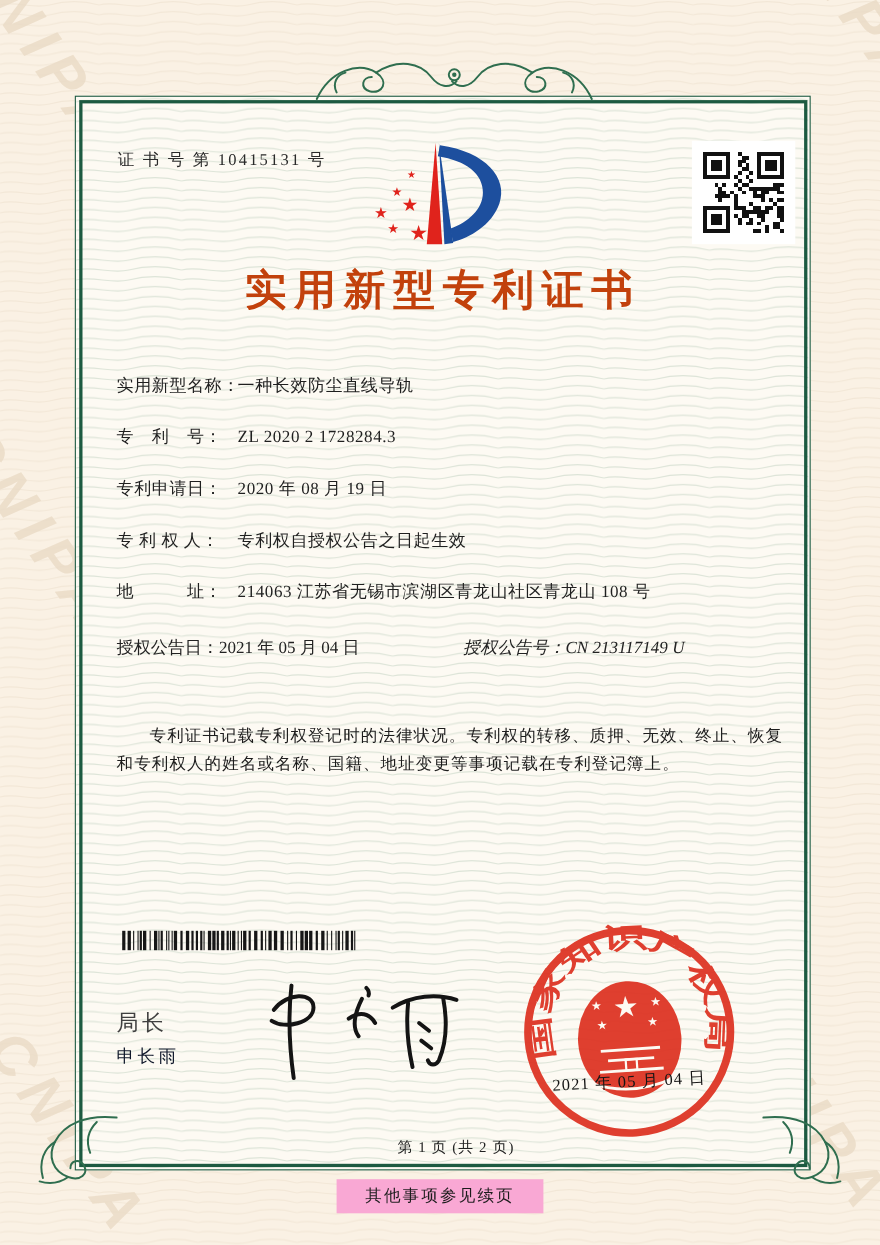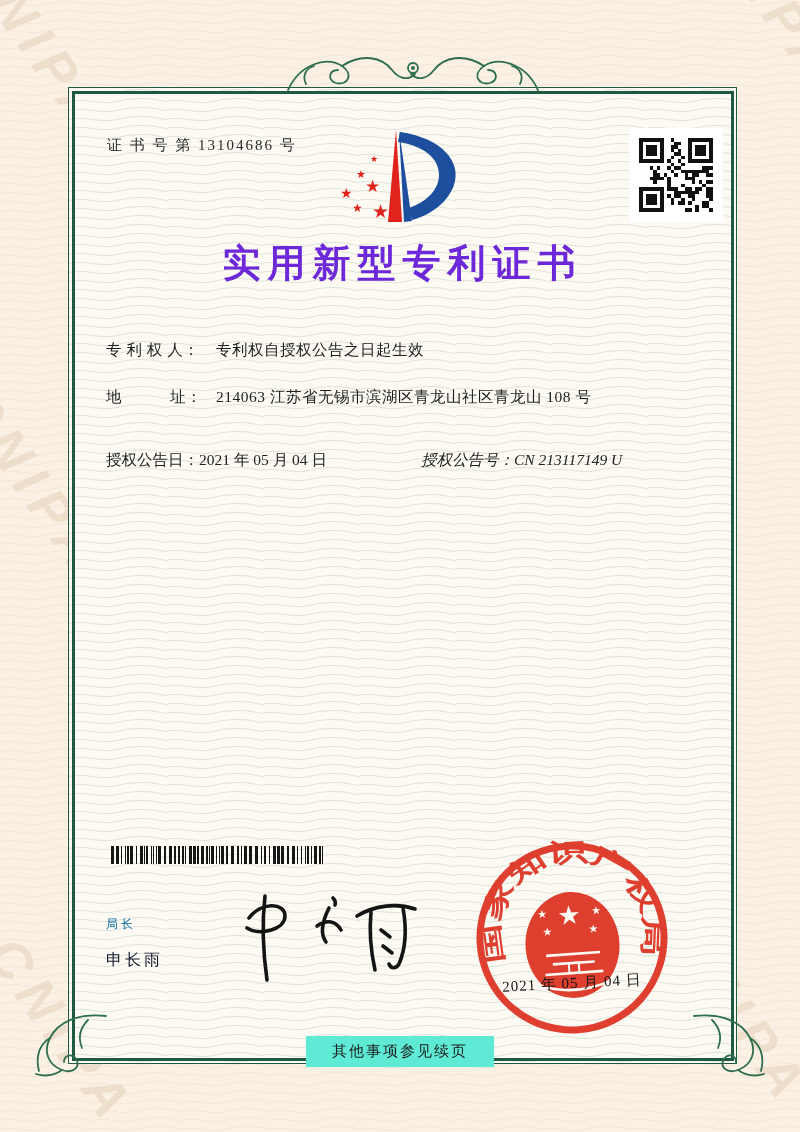--- a/index.html
+++ b/index.html
@@ -33,44 +33,44 @@
   .frame::before{
     content:'';position:absolute;inset:2.5px;border:3px solid #1d5a41;pointer-events:none;z-index:3;
   }
   .frame-waves{position:absolute;left:0;top:0;z-index:0;}
   .frame > .item{position:absolute;z-index:4;}
   .cert-no{left:38px;top:48px;font-size:15px;letter-spacing:2px;color:#2a2a2a;}
   .logo{left:265px;top:34px;width:140px;height:115px;}
   .qr-patch{left:560px;top:40px;width:94px;height:94px;background:#fff;display:flex;align-items:center;justify-content:center;}
   .title{
     left:0;top:150px;width:100%;text-align:center;
-    font-size:38px;font-weight:bold;letter-spacing:7px;color:#6d28d9;
+    font-size:38px;font-weight:bold;letter-spacing:7px;color:#c2410c;
   }
   .fields{left:37px;top:252px;right:24px;}
   .f-row{height:47px;font-size:15.5px;letter-spacing:.5px;white-space:nowrap;}
   .f-label{display:inline-block;width:110px;color:#1f1f1f;}
   .f-value{color:#1f1f1f;}
-  .grant-row{position:relative;height:40px;margin-top:16px;font-size:15.5px;white-space:nowrap;}
+  .grant-row{position:relative;height:40px;margin-top:4px;font-size:15.5px;white-space:nowrap;}
   .grant-pair2{position:absolute;left:315px;top:0;font-style:italic;}
   .paras{left:37px;top:570px;width:606px;font-size:15px;line-height:25px;
     letter-spacing:1px;text-align:justify;color:#1c1c1c;}
   .paras p{margin:0;text-indent:2em;}
   .barcode{left:42px;top:758px;width:212px;height:18px;}
-  .signer-title{left:37px;top:828px;font-size:12px;letter-spacing:3px;color:#0369a1;font-family:Liberation Serif, serif;}
+  .signer-title{left:37px;top:828px;font-size:20px;letter-spacing:3px;color:#404040;font-family:Liberation Serif, serif;}
   .signer-name{left:37px;top:862px;font-size:16px;letter-spacing:3px;color:#0f172a;}
   .signature{left:160px;top:796px;width:210px;height:105px;}
   .seal{left:398px;top:744px;width:210px;height:212px;transform:rotate(-4deg);}
   .seal-date{
     left:398px;top:886px;width:210px;text-align:center;
     font-size:15px;color:#151515;letter-spacing:1px;transform:rotate(-3deg);
   }
   .page-num{left:12px;top:946px;width:100%;text-align:center;font-size:13.5px;letter-spacing:1px;color:#222;}
   .cont-note{
-    position:absolute;left:50%;top:1036px;transform:translateX(-50%);
-    z-index:3;background:#5eead4;padding:6px 26px;
+    position:absolute;left:50%;top:1072px;transform:translateX(-50%);
+    z-index:3;background:#f9a8d4;padding:6px 26px;
     font-size:15px;letter-spacing:2px;color:#1c1c1c;
   }
   .ornament{position:absolute;z-index:4;pointer-events:none;}
   .orn-top{left:282px;top:50px;}
   .orn-bl{left:28px;top:1008px;}
   .orn-br{left:690px;top:1008px;transform:scaleX(-1);}
 </style>
 </head>
 <body>
 
@@ -124,21 +124,21 @@
       <path d="M60 12 C 52 20, 50 30, 54 40"></path>
     </g>
   </svg>
 
   <div class="frame">
 
     <svg class="frame-waves" width="666" height="974">
       <rect width="666" height="974" fill="url(#waveGreen)" opacity="0.45"></rect>
     </svg>
 
-    <div class="item cert-no">证 书 号 第 13104686 号</div>
+    <div class="item cert-no">证 书 号 第 10415131 号</div>
 
     <svg class="item logo" viewBox="0 0 140 115">
       <text x="6" y="76" font-size="14" fill="#e0231c">★</text>
       <text x="22" y="56" font-size="11" fill="#e0231c">★</text>
       <text x="31" y="70" font-size="17" fill="#e0231c">★</text>
       <text x="18" y="90" font-size="12" fill="#e0231c">★</text>
       <text x="38" y="96" font-size="19" fill="#e0231c">★</text>
       <text x="36" y="40" font-size="9" fill="#e0231c">★</text>
       <polygon points="62,8 54,100 68,100" fill="#e0231c"></polygon>
       <polygon points="65,8 70,100 78,99" fill="#1d4f9e"></polygon>
@@ -258,40 +258,50 @@
           <rect x="0" y="14" width="7" height="7" fill="#111"></rect>
           <rect x="1" y="15" width="5" height="5" fill="#fff"></rect>
           <rect x="2" y="16" width="3" height="3" fill="#111"></rect>
         </svg>
     </div>
 
     <div class="item title">实用新型专利证书</div>
 
     <div class="item fields" id="fields">
 
-
-
-
+  <div class="f-row">
+    <span class="f-label">实用新型名称：</span><span class="f-value">一种长效防尘直线导轨</span>
+  </div>
+
+
+  <div class="f-row">
+    <span class="f-label">专　利　号：</span><span class="f-value">ZL 2020 2 1728284.3</span>
+  </div>
+
+  <div class="f-row">
+    <span class="f-label">专利申请日：</span><span class="f-value">2020 年 08 月 19 日</span>
+  </div>
 
   <div class="f-row">
     <span class="f-label">专 利 权 人：</span><span class="f-value">专利权自授权公告之日起生效</span>
   </div>
 
   <div class="f-row">
     <span class="f-label">地　　　址：</span><span class="f-value">214063 江苏省无锡市滨湖区青龙山社区青龙山 108 号</span>
   </div>
 <div class="grant-row">
         <span class="f-label2">授权公告日：</span><span>2021 年 05 月 04 日</span>
         <span class="grant-pair2">
           <span>授权公告号：</span><span>CN 213117149 U</span>
         </span>
       </div>
     </div>
 
     <div class="item paras" id="paras">
+        <p>专利证书记载专利权登记时的法律状况。专利权的转移、质押、无效、终止、恢复和专利权人的姓名或名称、国籍、地址变更等事项记载在专利登记簿上。</p>
       </div>
 
     <svg class="item barcode" id="barcode" width="212" height="18">
         <rect x="0" y="0" width="3" height="18" fill="#161616"></rect>
         <rect x="5" y="0" width="3" height="18" fill="#161616"></rect>
         <rect x="10" y="0" width="1" height="18" fill="#161616"></rect>
         <rect x="14" y="0" width="1" height="18" fill="#161616"></rect>
         <rect x="16" y="0" width="2" height="18" fill="#161616"></rect>
         <rect x="19" y="0" width="3" height="18" fill="#161616"></rect>
         <rect x="25" y="0" width="1" height="18" fill="#161616"></rect>

